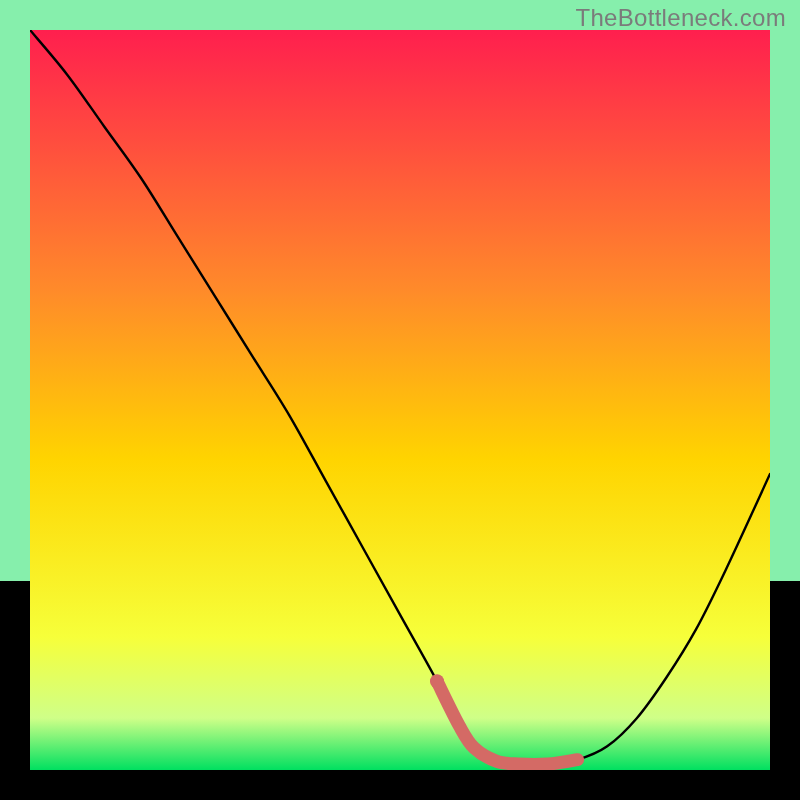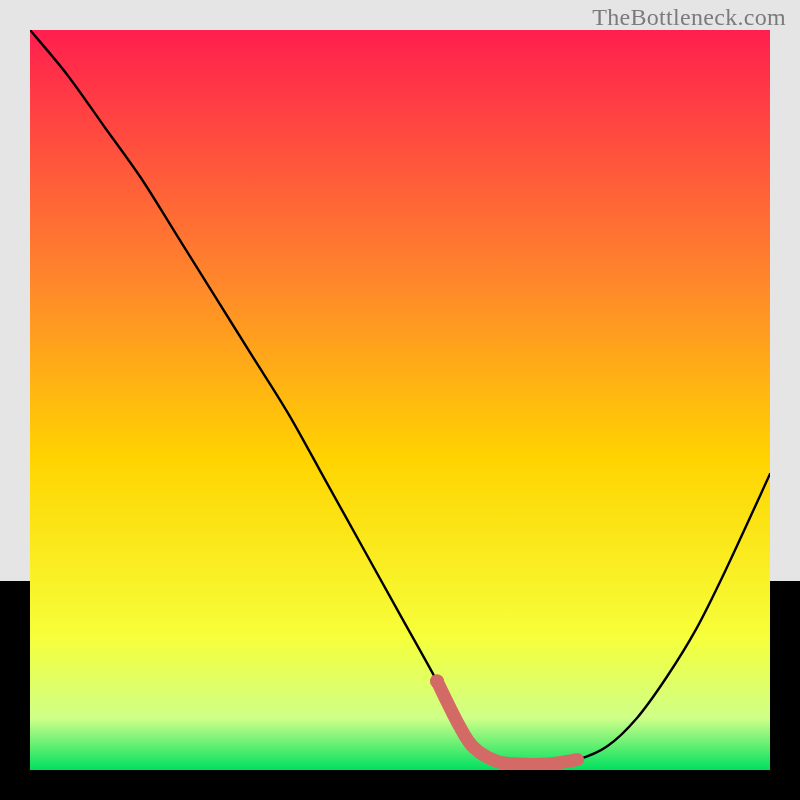--- a/index.html
+++ b/index.html
@@ -8,22 +8,21 @@
     width: 800px;
     height: 800px;
     background: #000;
     overflow: hidden;
     font-family: Arial, Helvetica, sans-serif;
   }
   .stage {
     position: relative;
     width: 800px;
     height: 581px;
-    background: #e5e5e5;
-    font-family: Liberation Serif, serif;
+    background: #86efac;
   }
   .watermark {
     position: absolute;
     top: 4px;
     right: 14px;
     color: #7b7b7b;
     font-size: 24px;
     font-weight: 500;
     letter-spacing: 0.3px;
     user-select: none;

